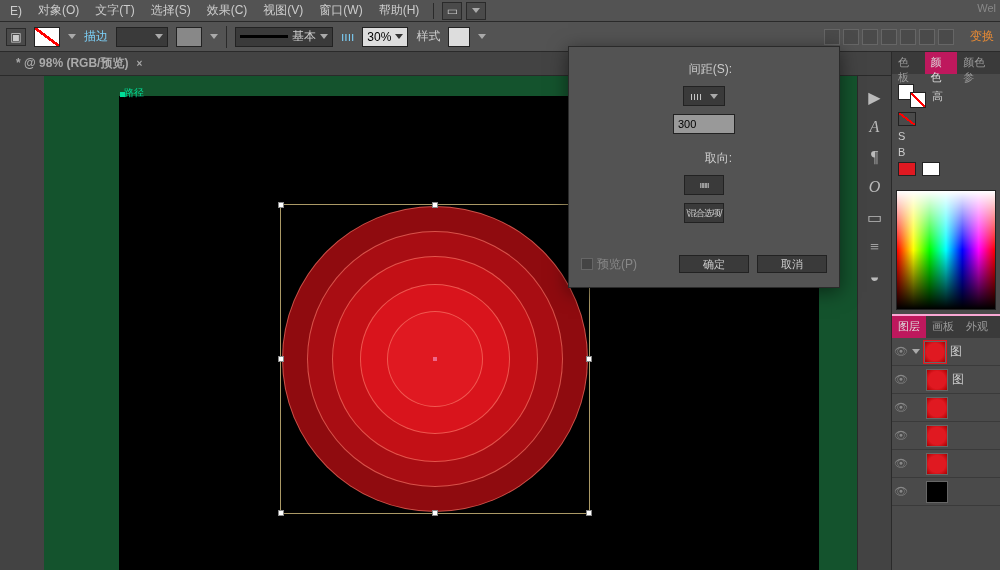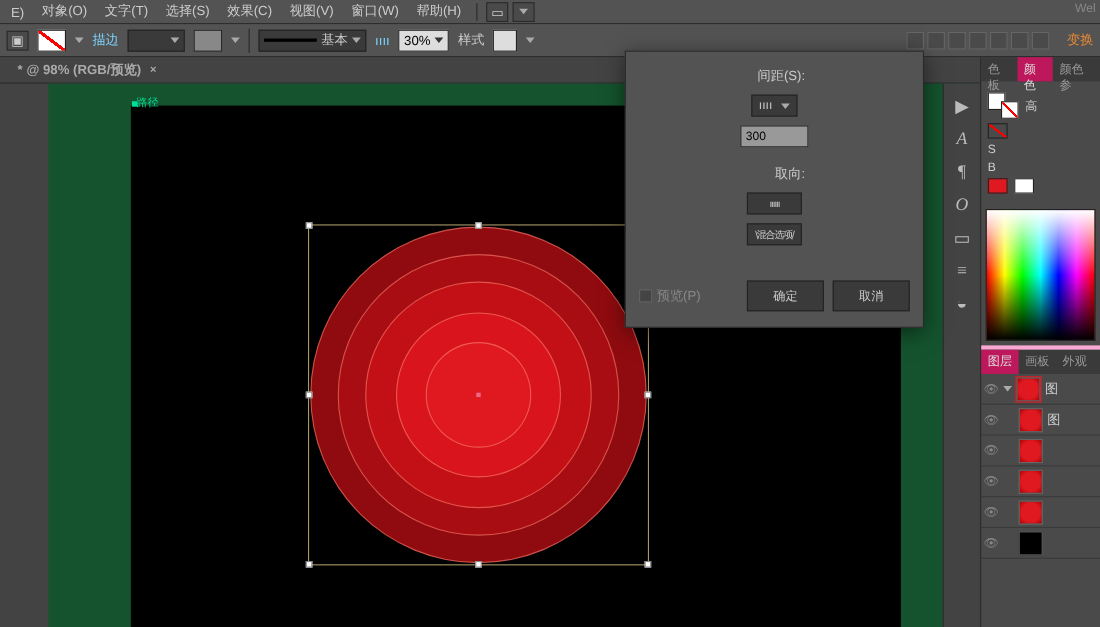--- a/index.html
+++ b/index.html
@@ -54,38 +54,38 @@
   .ptab.active { background: #be185d; color: #ddd; }
   .color-ctrl { padding: 6px; font-size:11px; }
   .color-row { display:flex; align-items:center; gap:6px; margin: 4px 0; }
   .sw-small { width: 18px; height: 14px; border:1px solid #222; }
   .swatch-twin { position:relative; width: 28px; height: 24px; }
   .swatch-twin .a, .swatch-twin .b { position:absolute; width:16px; height:16px; border:1px solid #222; }
   .swatch-twin .a { background:#fff; top:0; left:0;}
   .swatch-twin .b { background:#fff; bottom:0; right:0; }
   .spectrum { margin: 4px 4px; height: 120px; background: linear-gradient(to bottom, rgba(255,255,255,1), rgba(255,255,255,0) 50%, rgba(0,0,0,0) 50%, rgba(0,0,0,1)), linear-gradient(to right, #ff0000, #ffff00, #00ff00, #00ffff, #0000ff, #ff00ff, #ff0000); border: 1px solid #222; }
   
-  .layers-panel { border-top: 4px solid #f9a8d4; }
+  .layers-panel { border-top: 2px solid #f9a8d4; }
   .layer-row { display:flex; align-items:center; height: 28px; border-bottom:1px solid #3a3a3a; padding: 0 2px; gap: 4px; }
   .layer-eye { width: 14px; height: 14px; display:flex; align-items:center; justify-content:center; color:#888; font-size:11px; }
   .layer-thumb { width: 22px; height: 22px; border: 1px solid #666; background: radial-gradient(circle, #e01921 60%, #a00 100%); border-radius: 0; }
   .layer-row.sel .layer-thumb { outline: 1px solid #e01921; }
   
   .dialog { position: absolute; left: 568px; top: 46px; width: 272px; background: #535353; border: 1px solid #2a2a2a; box-shadow: 0 4px 18px rgba(0,0,0,.5); }
   .dialog-title { height: 26px; background: #535353; padding: 4px 10px; border-bottom: 1px solid #3a3a3a; font-size: 12px; }
   .dialog-body { padding: 14px 12px 8px; }
   .dlg-row { display:flex; align-items:center; gap: 8px; margin-bottom: 16px; flex-direction: column; }
   .dlg-label { width: 56px; text-align: right; }
   .dlg-select { height: 20px; background: #3a3a3a; border: 1px solid #222; padding: 0 6px; display:flex; align-items:center; gap: 8px; font-size: 11px; }
   .dlg-input { width: 62px; height: 20px; background: #999; color:#000; border: 1px solid #222; padding: 0 4px; font-size: 11px; }
-  .orient-btn { width: 50px; height: 20px; background: #3a3a3a; border:1px solid #222; display:flex;align-items:center;justify-content:center; font-size:9px; letter-spacing: -1px; }
+  .orient-btn { width: 40px; height: 20px; background: #3a3a3a; border:1px solid #222; display:flex;align-items:center;justify-content:center; font-size:9px; letter-spacing: -1px; }
   .dialog-foot { display:flex; align-items:center; justify-content:flex-end; gap: 8px; padding: 8px 12px 14px; }
   .chk { display:flex; align-items:center; gap:4px; margin-right: auto; color: #888; }
   .chk-box { width:12px; height:12px; border:1px solid #666; background:#444; }
-  .btn { width: 70px; height: 28px; background: #3a3a3a; border:1px solid #222; display:flex; align-items:center; justify-content:center; font-size: 11px; cursor:default; }
+  .btn { width: 70px; height: 18px; background: #3a3a3a; border:1px solid #222; display:flex; align-items:center; justify-content:center; font-size: 11px; cursor:default; }
   
   .tri-down { display:inline-block; width:0;height:0;border-left:4px solid transparent;border-right:4px solid transparent;border-top:5px solid #aaa; }
   
   .brand { position:absolute; right: 4px; top: 2px; color: #888; font-size: 11px; }
 </style>
 </head>
 <body>
 
 <div class="menu-bar">
   <span class="menu-item">E)</span>

